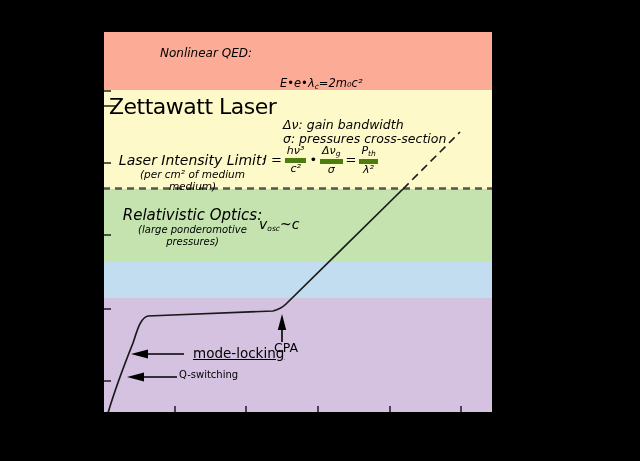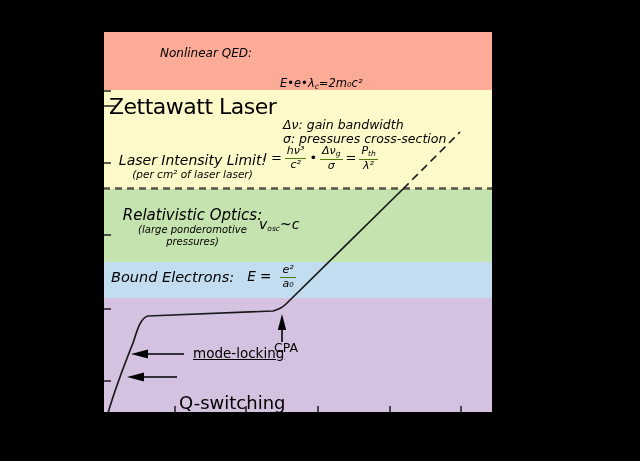--- a/index.html
+++ b/index.html
@@ -25,25 +25,25 @@
   .limit-sub{font-size:10.5px;margin-top:0px;}
   .limit-formula{left:160px;top:114px;display:flex;align-items:center;gap:3px;font-size:13px;}
   .rel-block{left:12px;top:176px;width:155px;text-align:center;white-space:normal;}
   .rel-label{font-size:15px;}
   .rel-sub{font-size:10px;}
   .vosc{left:156px;top:185px;font-size:14px;text-align:center;}
   .bound-row{left:8px;top:233px;display:flex;align-items:center;gap:9px;}
   .bound-label{font-size:14.5px;}
   .bound-lead{font-size:13.5px;margin-left:4px;}
   .frac{display:inline-block;text-align:center;font-size:11px;vertical-align:middle;}
-  .frac .num{display:block;border-bottom:1px solid #4d7c0f;padding:0 2px;line-height:1.15;text-align:center;}
+  .frac .num{display:block;border-bottom:5px solid #4d7c0f;padding:0 2px;line-height:1.15;text-align:center;}
   .frac .den{display:block;line-height:1.15;padding:0 2px;}
   .sub{font-size:7.5px;vertical-align:-2px;}
   .ml-label{left:90px;top:315px;font-size:13.5px;font-style:normal;text-decoration:underline;}
-  .qs-label{left:76px;top:338px;font-size:18px;font-style:normal;margin-top:24px;}
+  .qs-label{left:76px;top:338px;font-size:10px;font-style:normal;}
   .cpa-label{left:171px;top:310px;font-size:12.5px;font-style:normal;}
 </style>
 </head>
 <body>
 
 <div class="screen">
   <div class="plot">
 
     <div class="band band-qed"></div>
     <div class="band band-zetta"></div>
@@ -96,21 +96,21 @@
     <div class="txt it qed-formula"><span>E•e•λ</span><span class="sub">c</span><span>=2m₀c²</span></div>
 
     <div class="txt zetta-title">Zettawatt Laser</div>
     <div class="txt it zetta-notes">
       <div>Δν: gain bandwidth</div>
       <div>σ: pressures cross-section</div>
     </div>
 
     <div class="txt it limit-block">
       <div class="limit-label">Laser Intensity Limit:</div>
-      <div class="limit-sub">(per cm² of laser laser)</div>
+      <div class="limit-sub">(per cm² of medium medium)</div>
     </div>
     <div class="txt it limit-formula">
       <span>I =</span>
       <span class="frac">
           <span class="num">hν³</span>
           <span class="den">c²</span>
         </span>
       <span>•</span>
       <span class="frac">
           <span class="num"><span>Δν</span><span class="sub">g</span></span>
@@ -122,28 +122,20 @@
           <span class="den">λ²</span>
         </span>
     </div>
 
     <div class="txt it rel-block">
       <div class="rel-label">Relativistic Optics:</div>
       <div class="rel-sub">(large ponderomotive pressures)</div>
     </div>
     <div class="txt it vosc"><span>v</span><span class="sub">osc</span><span>~c</span></div>
 
-    <div class="txt it bound-row">
-      <span class="bound-label">Bound Electrons:</span>
-      <span class="bound-lead">E =</span>
-      <span class="frac">
-          <span class="num">e²</span>
-          <span class="den">a₀</span>
-        </span>
-    </div>
 
     <div class="txt ml-label">mode-locking</div>
     <div class="txt qs-label">Q-switching</div>
     <div class="txt cpa-label">CPA</div>
 
     <div class="frame"></div>
   </div>
 </div>
 
 </body></html>

